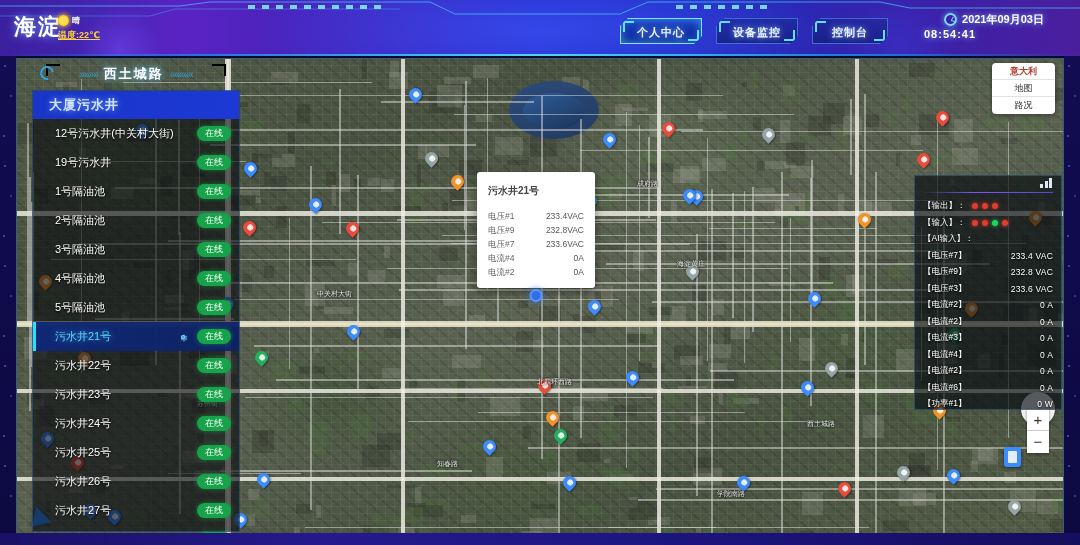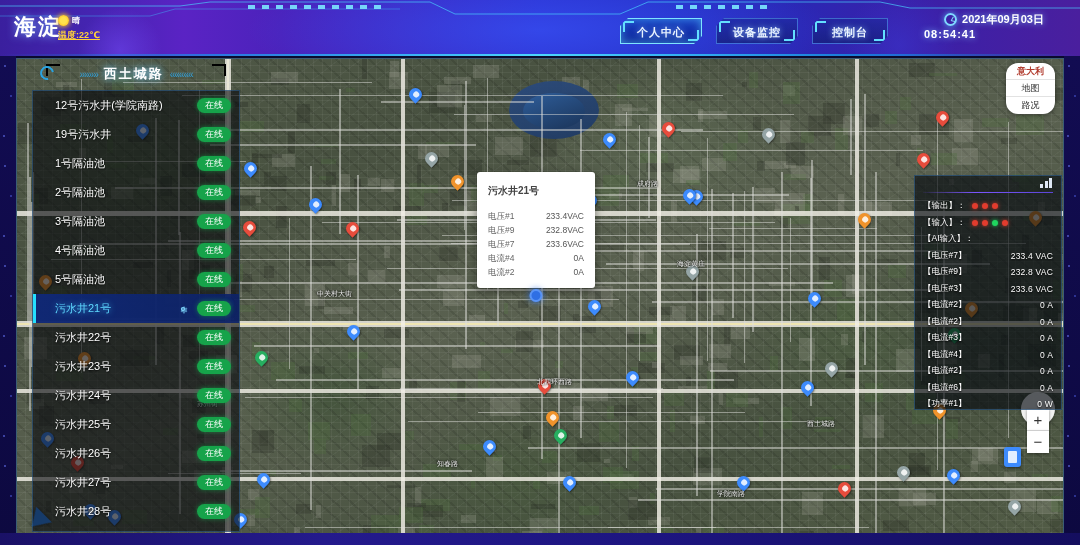--- a/index.html
+++ b/index.html
@@ -174,22 +174,22 @@
     content: ""; position: absolute; left: 3.5px; top: 3.5px;
     width: 6px; height: 6px; border-radius: 50%; background: rgba(255,255,255,.85);
   }
   .poi-label {
     position: absolute; font-size: 7px; color: #fff; white-space: nowrap;
     text-shadow: 0 0 3px #000, 0 0 2px #000; opacity: .9;
   }
 
   
   .map-type {
-    position: absolute; right: 8px; top: 4px; width: 49px;
-    background: #fff; border-radius: 12px; overflow: hidden;
+    position: absolute; right: 8px; top: 4px; width: 63px;
+    background: #fff; border-radius: 4px; overflow: hidden;
     box-shadow: 0 1px 4px rgba(0,0,0,.45); z-index: 12;
   }
   .map-type div {
     height: 17px; line-height: 17px; text-align: center;
     font-size: 9px; color: #333; border-bottom: 1px solid #e2e2e2; cursor: pointer;
   }
   .map-type div:last-child { border-bottom: none; }
   .map-type div.sel { color: #b23c2e; font-weight: bold; }
 
   
@@ -1074,23 +1074,24 @@
   <div class="dev-panel">
     <div class="dev-head">
       <span class="dev-corner tl"></span>
       <span class="dev-corner tr"></span>
       <span class="refresh-icon"></span>
       <span class="chev">»»»»</span>
       <span class="dev-head-title">西土城路</span>
       <span class="chev">«««««</span>
     </div>
     <div class="dev-body">
+      <div class="dev-group">大厦污水井</div>
       <div class="dev-list" id="dev-list">
           <div class="dev-row">
-            <span class="nm">12号污水井(学院南路)</span>
+            <span class="nm">12号污水井(中关村大街)</span>
             <span class="badge">在线</span>
           </div>
           <div class="dev-row">
             <span class="nm">19号污水井</span>
             <span class="badge">在线</span>
           </div>
           <div class="dev-row">
             <span class="nm">1号隔油池</span>
             <span class="badge">在线</span>
           </div>

